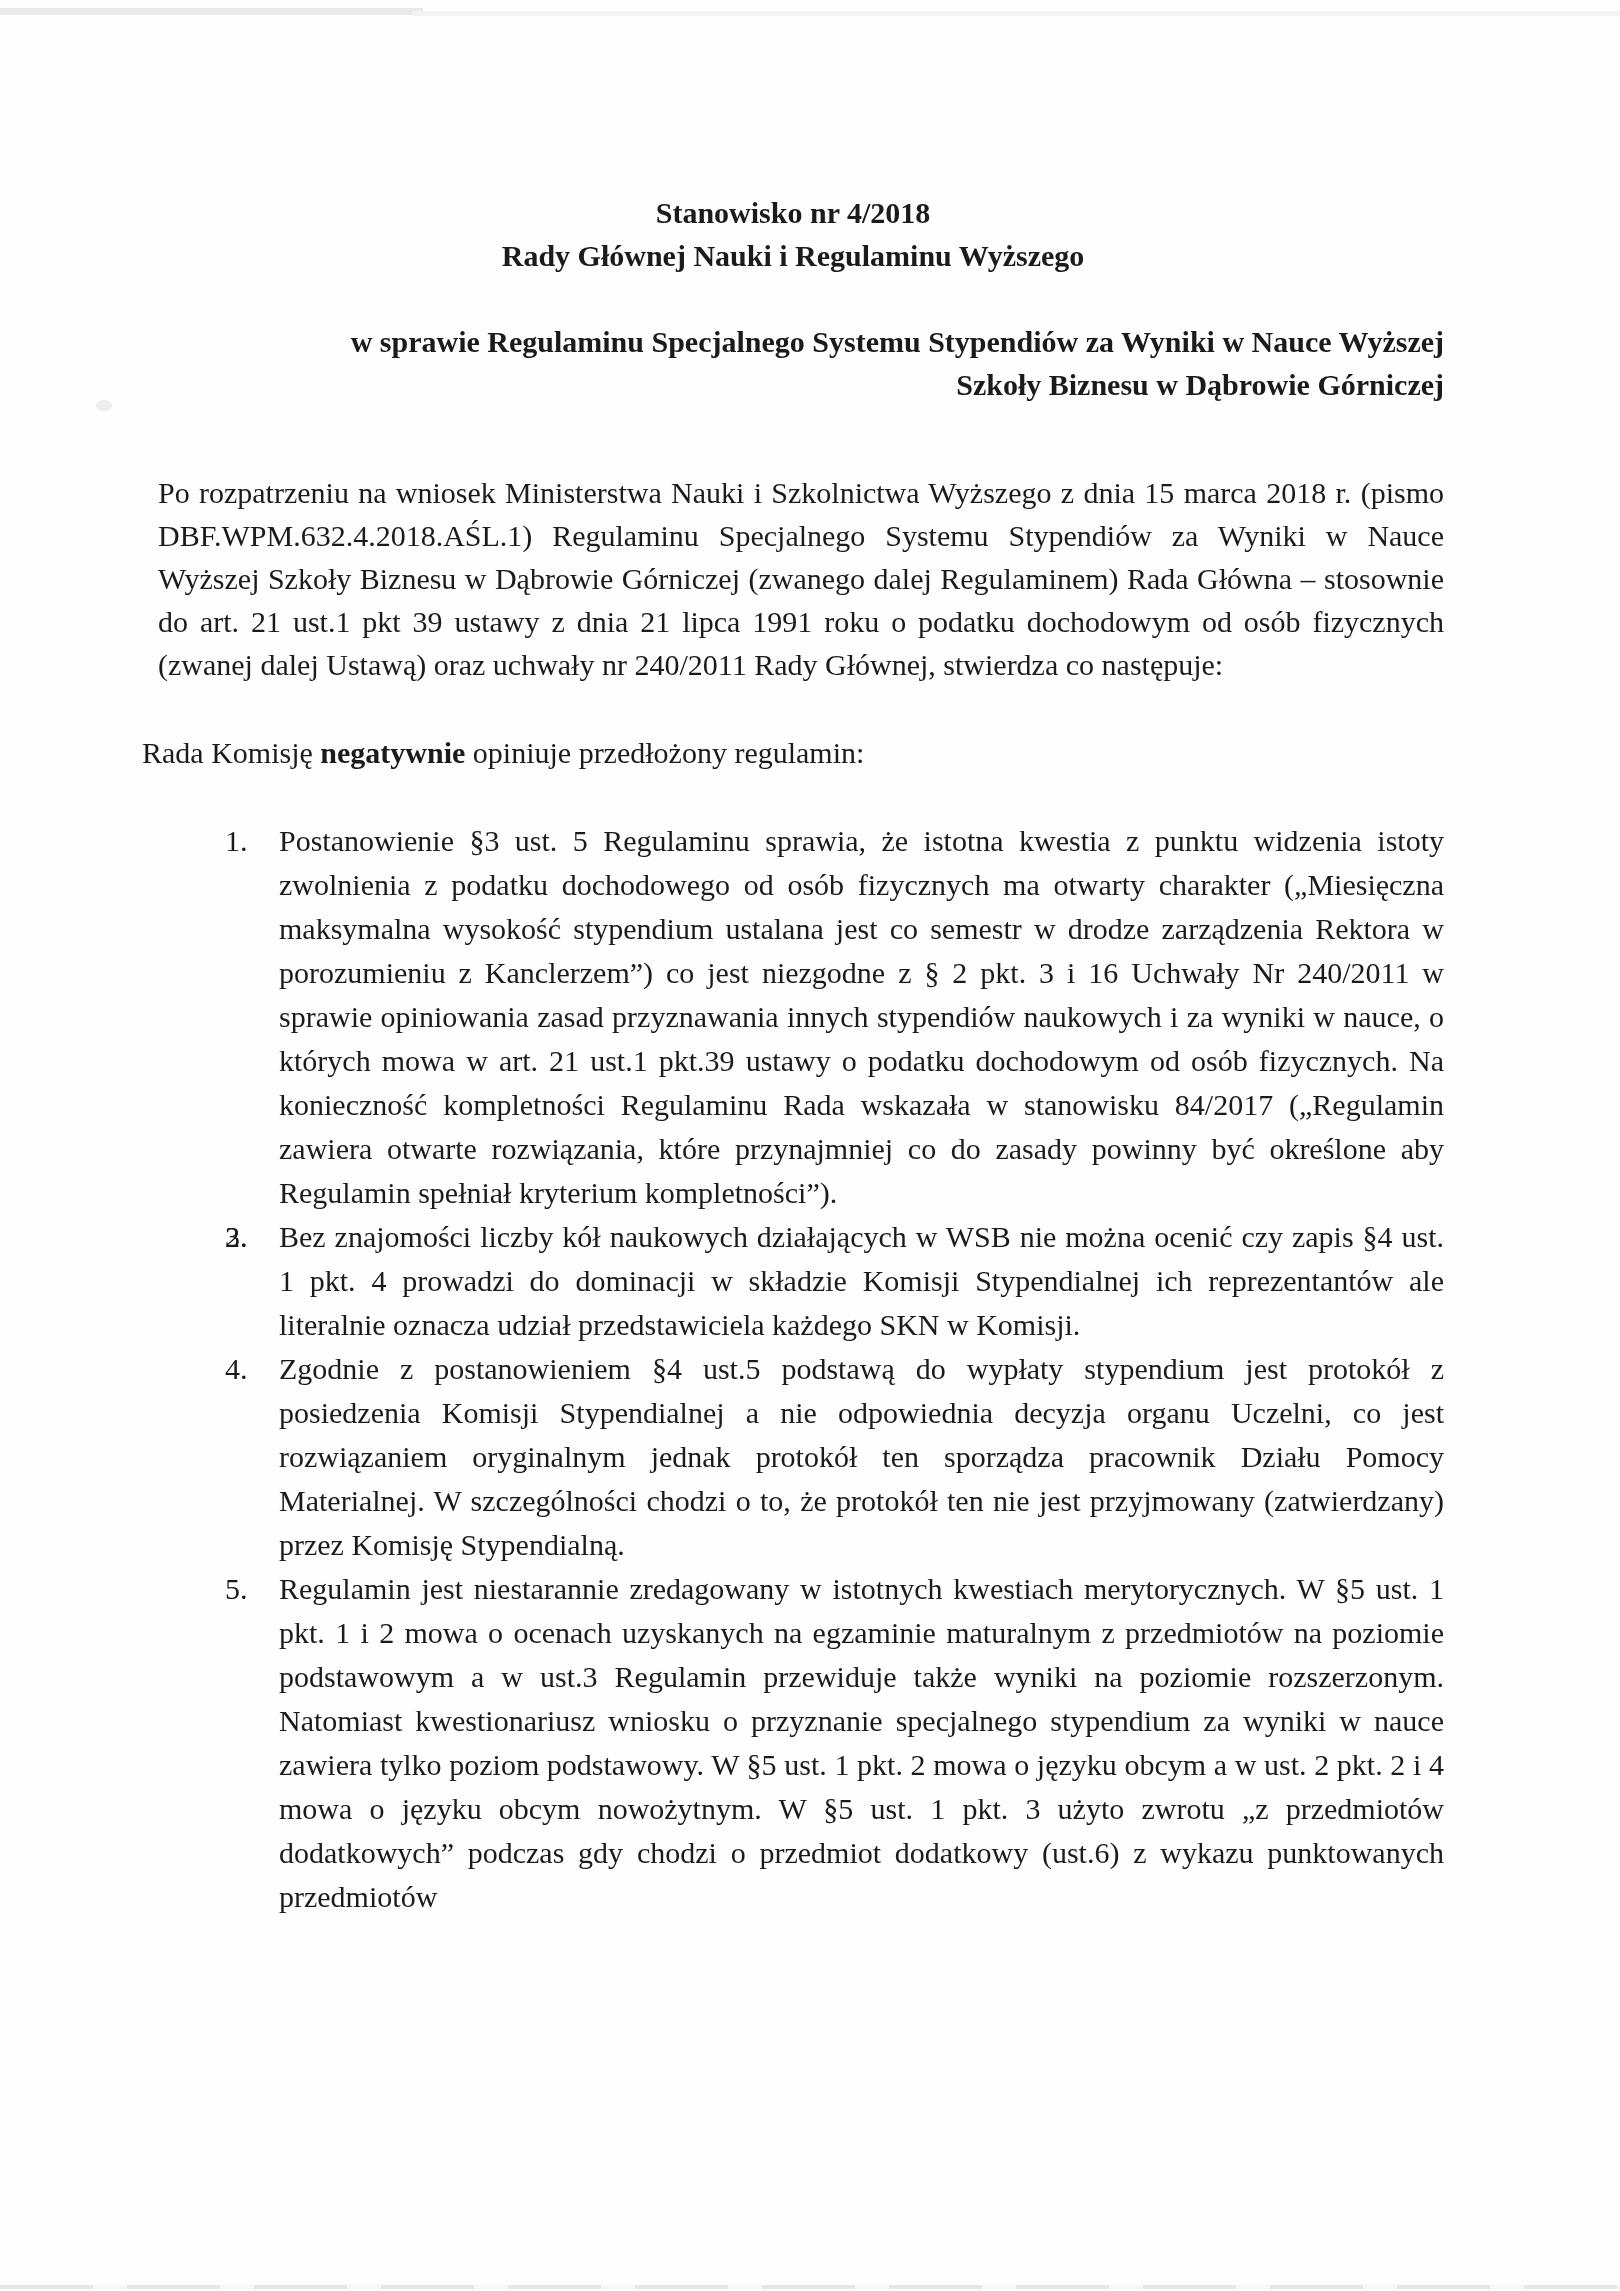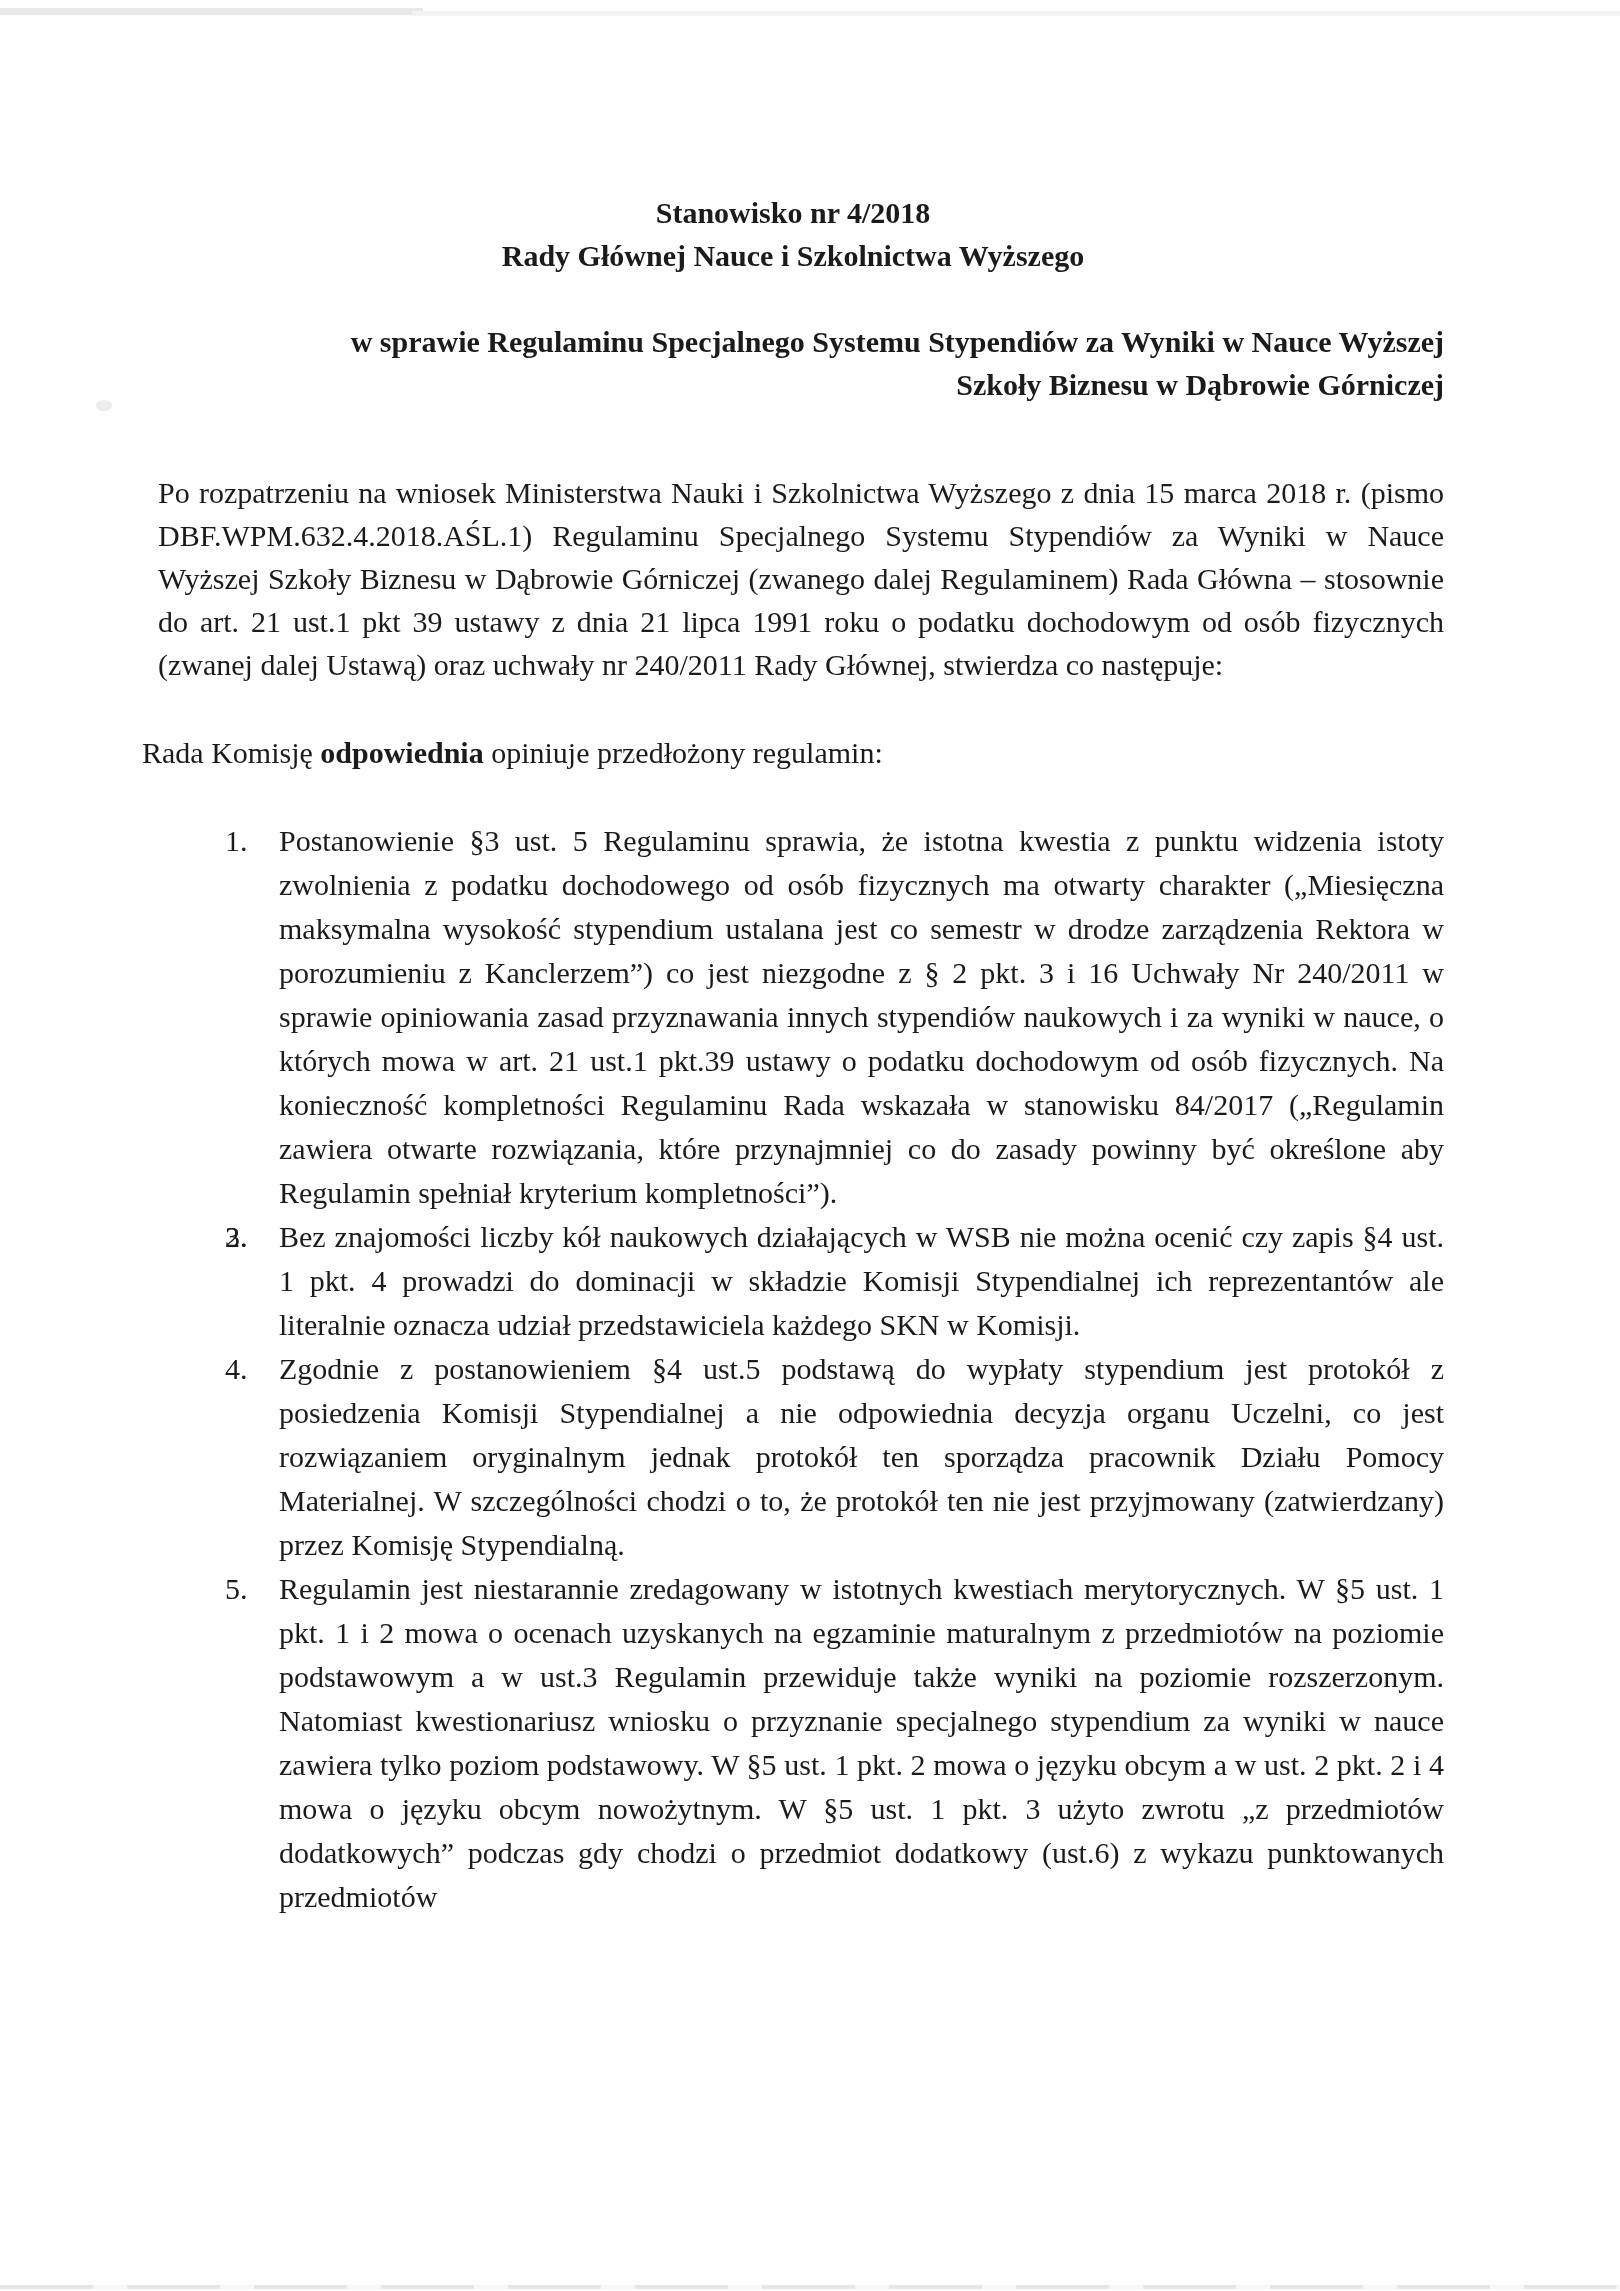--- a/index.html
+++ b/index.html
@@ -75,31 +75,31 @@
 
   <div class="artifact artifact-top-1"></div>
   <div class="artifact artifact-top-2"></div>
   <div class="artifact artifact-smudge"></div>
   <div class="artifact artifact-bottom"></div>
 
   <div class="content">
 
     <div class="title-block">
       <div class="title-line">Stanowisko nr 4/2018</div>
-      <div class="title-line">Rady Głównej Nauce i Szkolnictwa Wyższego</div>
+      <div class="title-line">Rady Głównej Nauki i Regulaminu Wyższego</div>
     </div>
 
     <div class="subject-block">
       <div>w sprawie Regulaminu Specjalnego Systemu Stypendiów za Wyniki w Nauce Wyższej</div>
       <div>Szkoły Biznesu w Dąbrowie Górniczej</div>
     </div>
 
     <p class="intro">Po rozpatrzeniu na wniosek Ministerstwa Nauki i Szkolnictwa Wyższego z dnia 15 marca 2018 r. (pismo DBF.WPM.632.4.2018.AŚL.1) Regulaminu Specjalnego Systemu Stypendiów za Wyniki w Nauce Wyższej Szkoły Biznesu w Dąbrowie Górniczej (zwanego dalej Regulaminem) Rada Główna – stosownie do art. 21 ust.1 pkt 39 ustawy z dnia 21 lipca 1991 roku o podatku dochodowym od osób fizycznych (zwanej dalej Ustawą) oraz uchwały nr 240/2011 Rady Głównej, stwierdza co następuje:</p>
 
-    <p class="opinion"><span>Rada Komisję </span><span class="emphasis">odpowiednia</span><span> opiniuje przedłożony regulamin:</span></p>
+    <p class="opinion"><span>Rada Komisję </span><span class="emphasis">negatywnie</span><span> opiniuje przedłożony regulamin:</span></p>
 
     <ol class="points">
       <li>
         <span class="num">1.</span>
         <span class="txt">Postanowienie §3 ust. 5 Regulaminu sprawia, że istotna kwestia z punktu widzenia istoty zwolnienia z podatku dochodowego od osób fizycznych ma otwarty charakter („Miesięczna maksymalna wysokość stypendium ustalana jest co semestr w drodze zarządzenia Rektora w porozumieniu z Kanclerzem”) co jest niezgodne z § 2 pkt. 3 i 16 Uchwały Nr 240/2011 w sprawie opiniowania zasad przyznawania innych stypendiów naukowych i za wyniki w nauce, o których mowa w art. 21 ust.1 pkt.39 ustawy o podatku dochodowym od osób fizycznych. Na konieczność kompletności Regulaminu Rada wskazała w stanowisku 84/2017 („Regulamin zawiera otwarte rozwiązania, które przynajmniej co do zasady powinny być określone aby Regulamin spełniał kryterium kompletności”).</span>
       </li>
       <li>
         <span class="num">2.</span>
       </li>
       <li>

